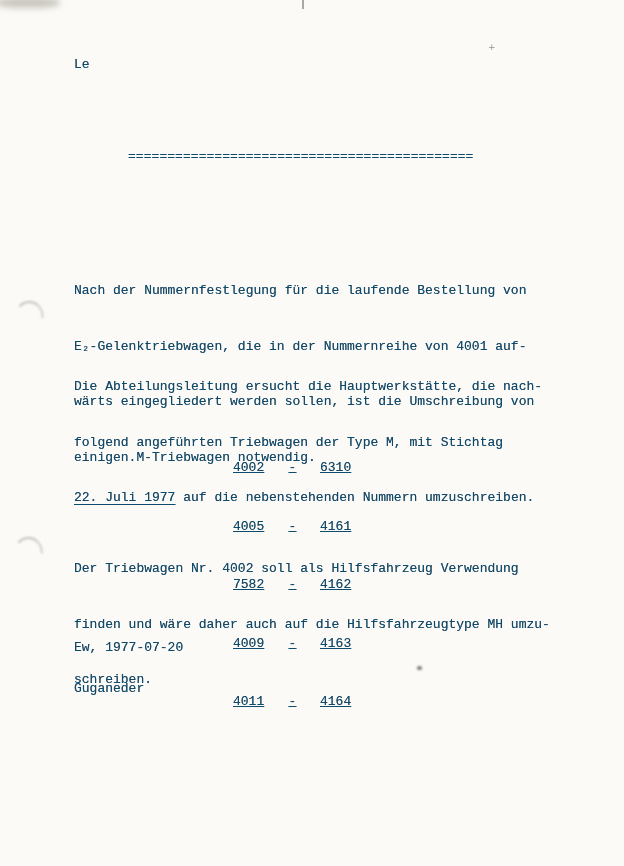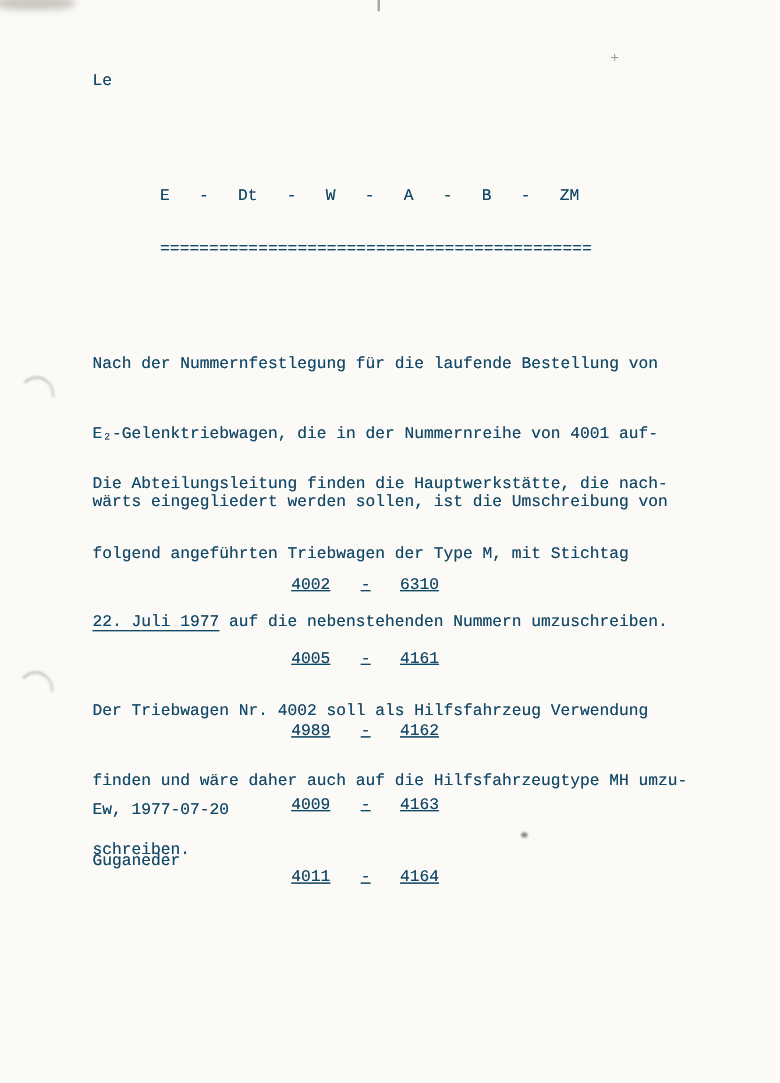--- a/index.html
+++ b/index.html
@@ -103,52 +103,52 @@
   <div class="smudge-top-left"></div>
   <div class="tick-top-center"></div>
   <div class="plus-mark">+</div>
   <div class="punch-arc" id="punch-arc-1"></div>
   <div class="punch-arc" id="punch-arc-2"></div>
   <div class="speck-bottom"></div>
 
   <div class="tw abs" id="ref-mark">Le</div>
 
   <div class="tw abs" id="routing">
-    <div class="routing-line">E   -   Dt   -   W   -   A   -   B   -   ZM</div>
     <div class="equals-row">============================================</div>
   </div>
 
   <div class="tw abs" id="subject">
   </div>
 
   <div class="tw abs" id="para1">
     <div>Nach der Nummernfestlegung für die laufende Bestellung von</div>
     <div>E₂-Gelenktriebwagen, die in der Nummernreihe von 4001 auf-</div>
     <div>wärts eingegliedert werden sollen, ist die Umschreibung von</div>
+    <div>einigen.M-Triebwagen notwendig.</div>
   </div>
 
   <div class="tw abs" id="para2">
-    <div>Die Abteilungsleitung finden die Hauptwerkstätte, die nach-</div>
+    <div>Die Abteilungsleitung ersucht die Hauptwerkstätte, die nach-</div>
     <div>folgend angeführten Triebwagen der Type M, mit Stichtag</div>
     <div><span class="u">22. Juli 1977</span><span> auf die nebenstehenden Nummern umzuschreiben.</span></div>
   </div>
 
   <div class="tw abs" id="renumber-table">
     <div class="num-row">
       <span class="old-number">4002</span>
       <span class="separator">-</span>
       <span class="new-number">6310</span>
     </div>
     <div class="num-row">
       <span class="old-number">4005</span>
       <span class="separator">-</span>
       <span class="new-number">4161</span>
     </div>
     <div class="num-row">
-      <span class="old-number">4989</span>
+      <span class="old-number">7582</span>
       <span class="separator">-</span>
       <span class="new-number">4162</span>
     </div>
     <div class="num-row">
       <span class="old-number">4009</span>
       <span class="separator">-</span>
       <span class="new-number">4163</span>
     </div>
     <div class="num-row">
       <span class="old-number">4011</span>

